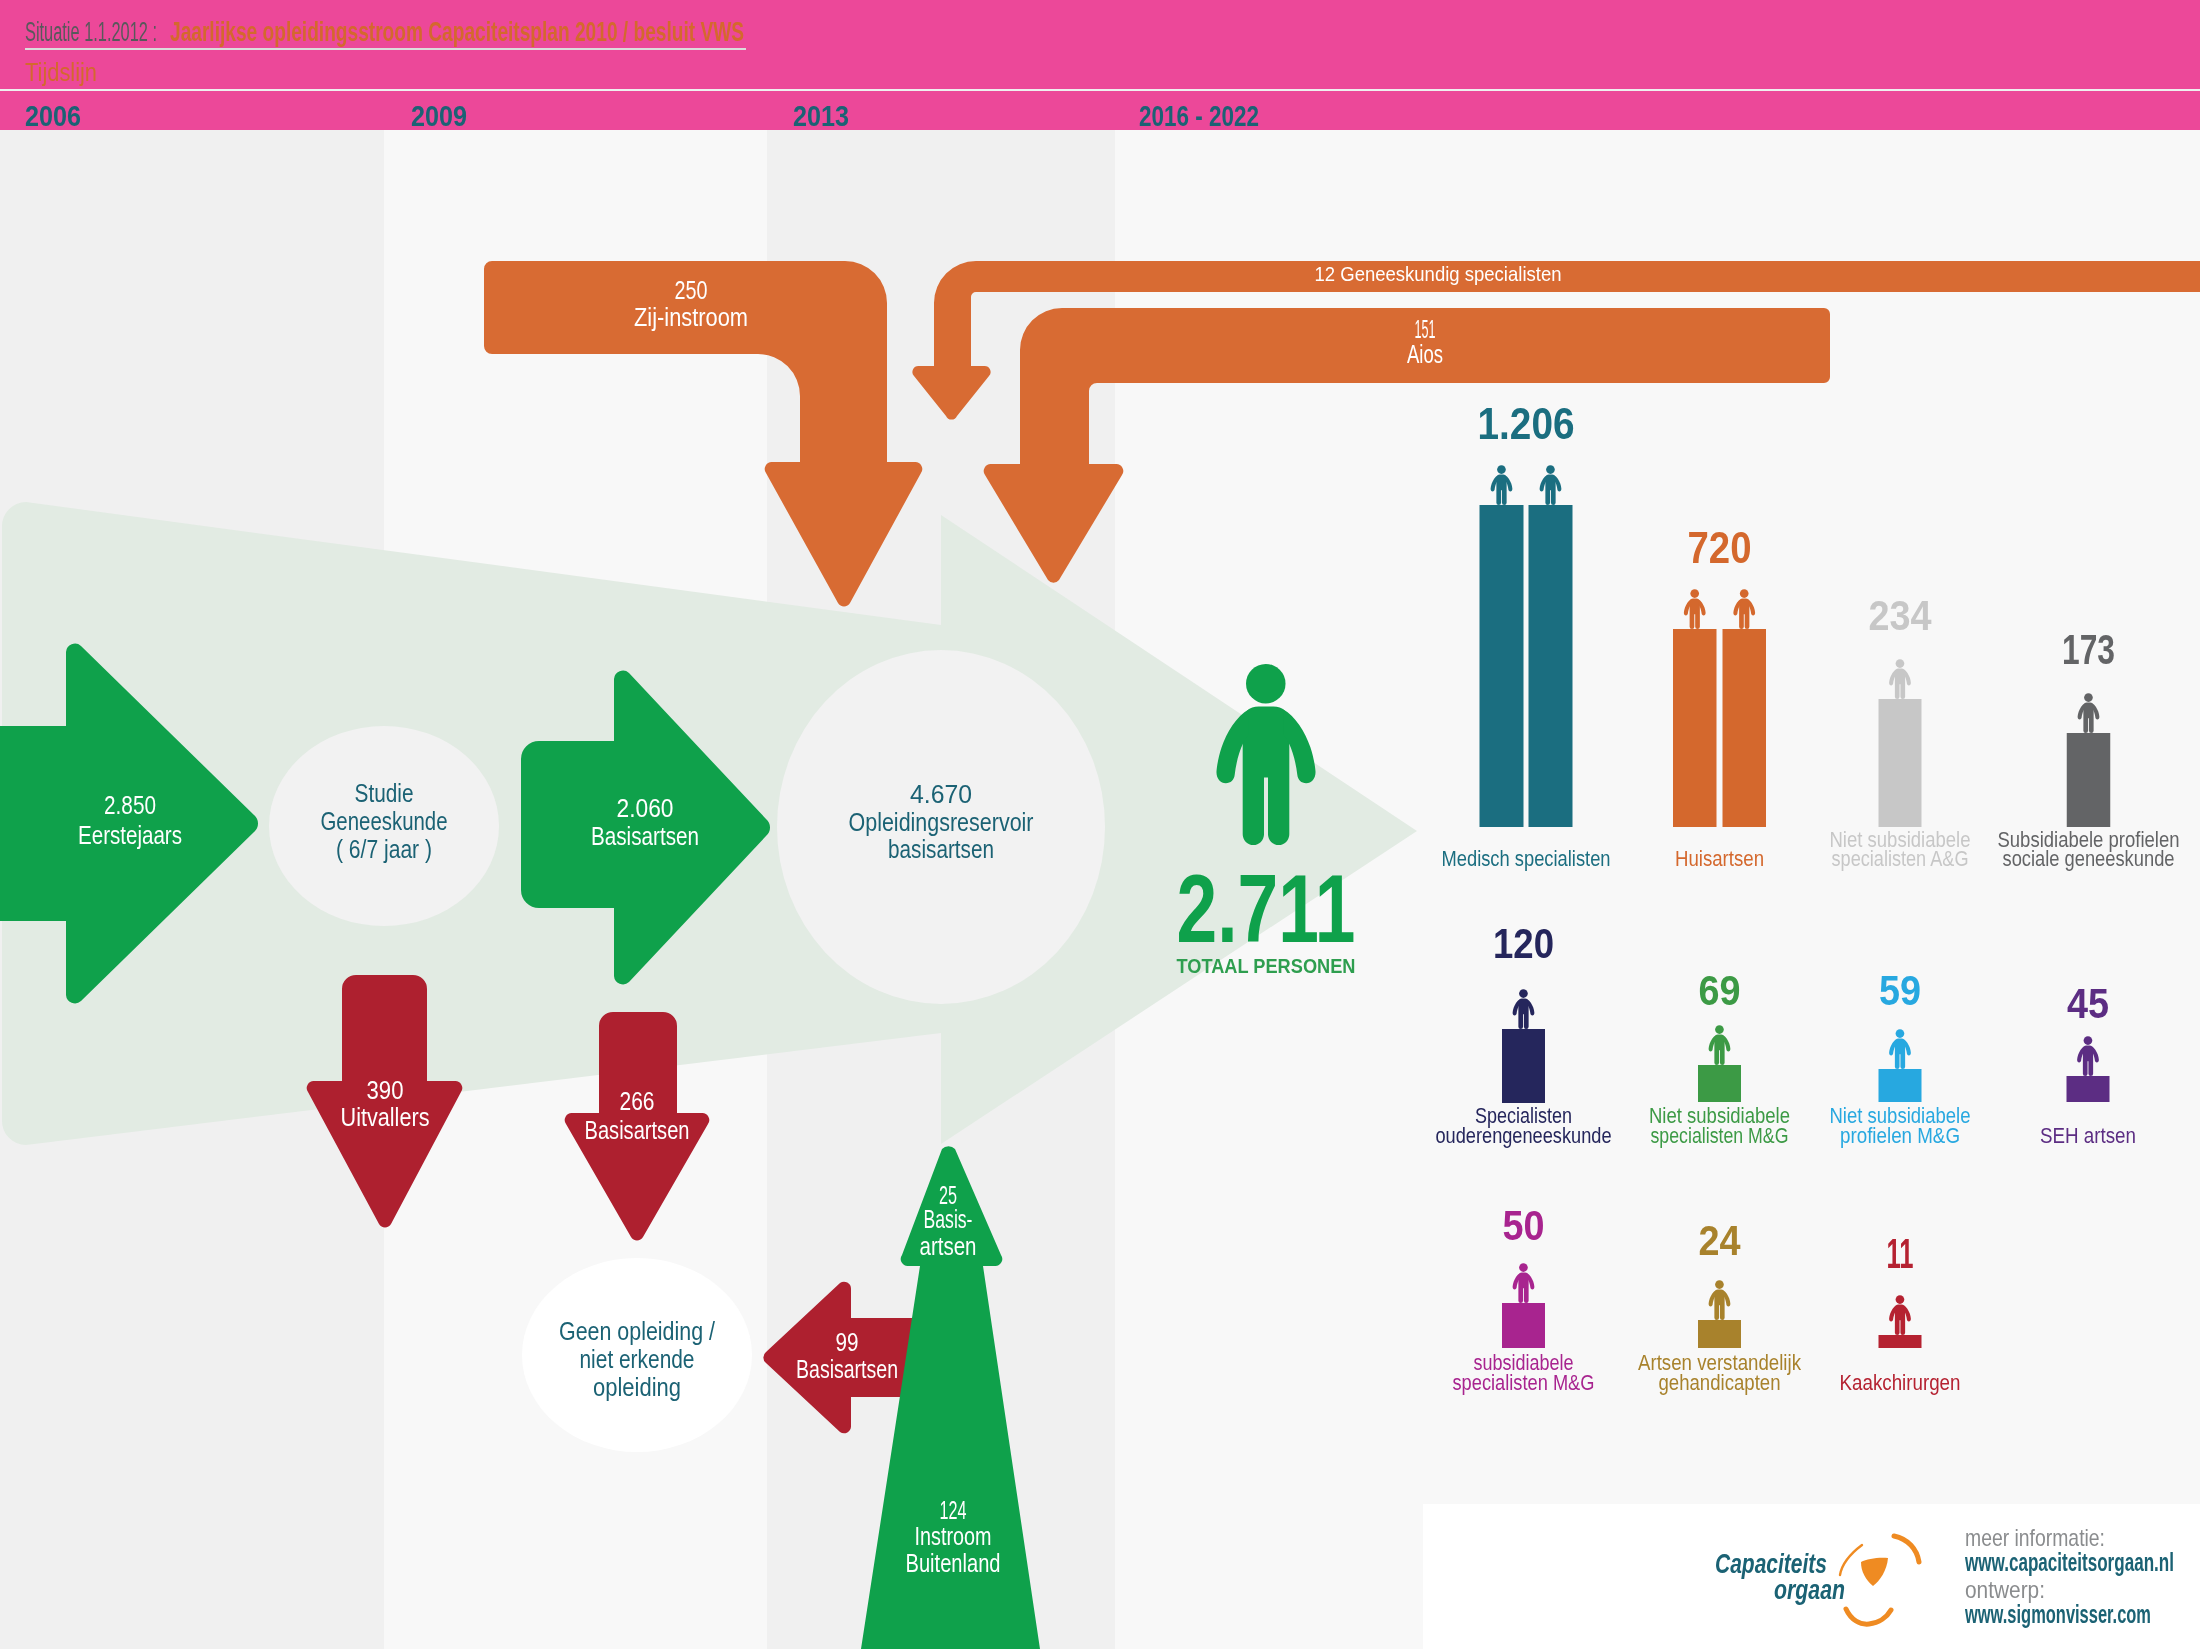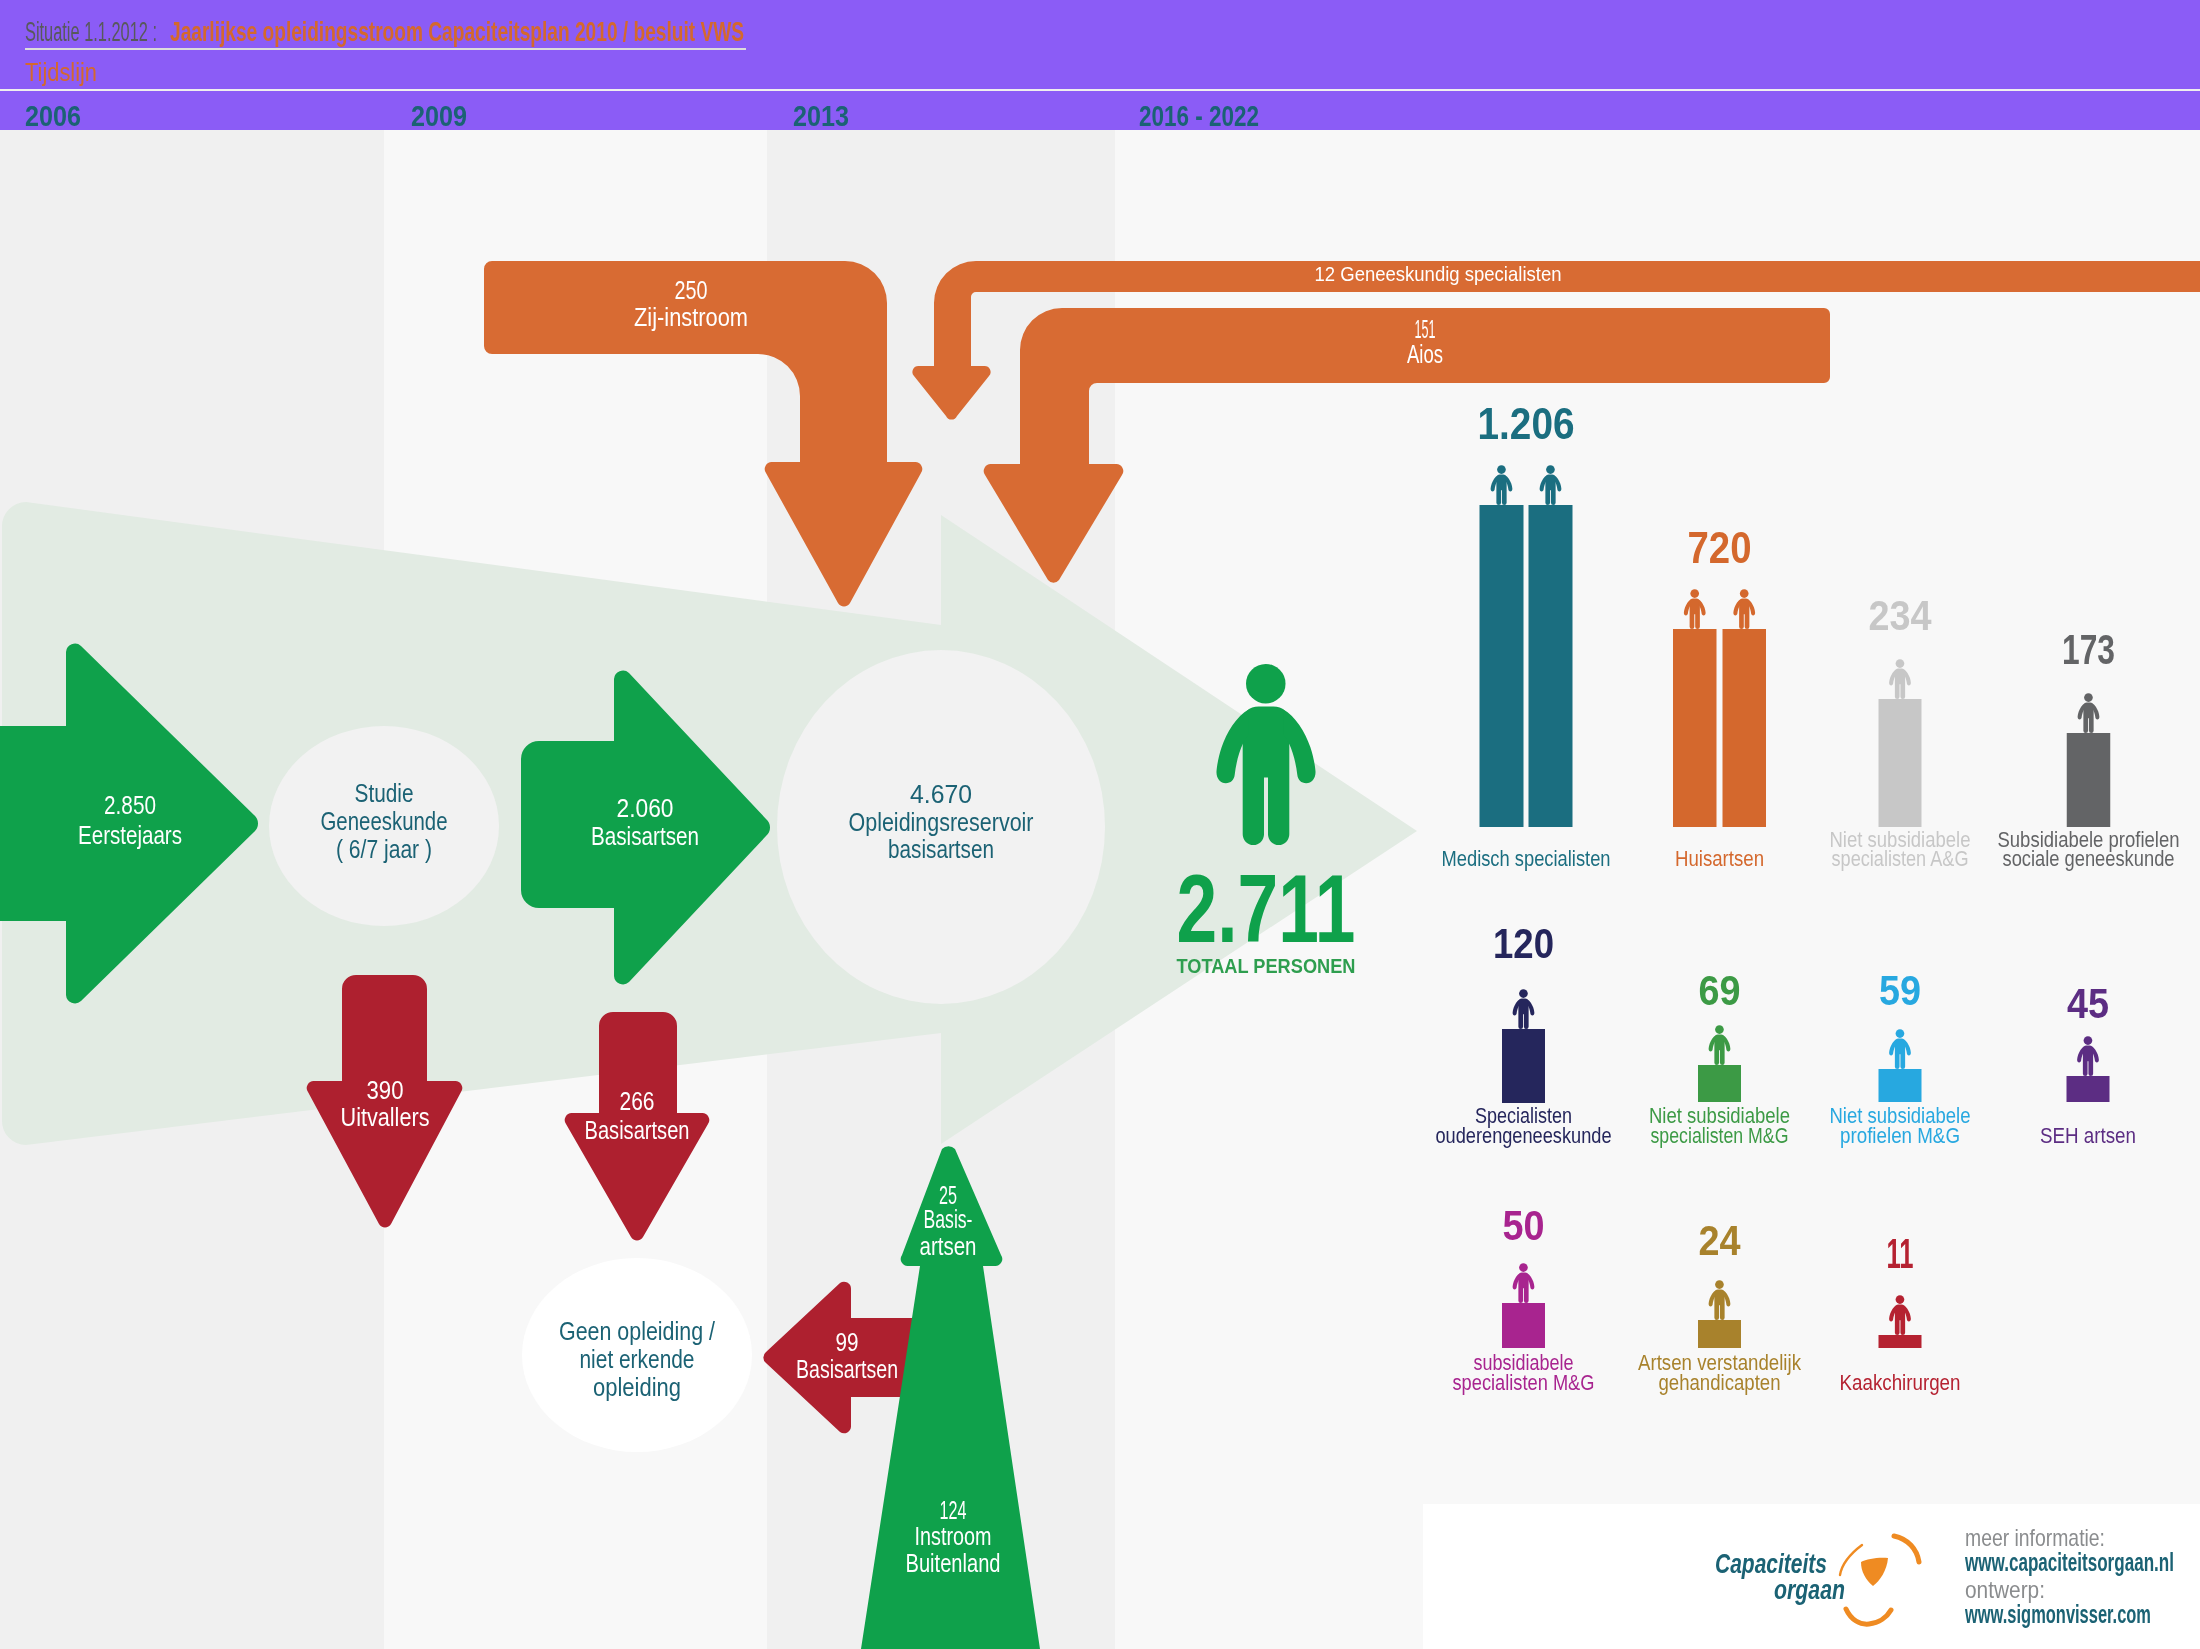--- a/index.html
+++ b/index.html
@@ -1,19 +1,19 @@
 <!DOCTYPE html>
 <html><head>
 <meta charset="utf-8">
 <title>Jaarlijkse opleidingsstroom Capaciteitsplan 2010 / besluit VWS</title>
 <style>
   html,body{margin:0;padding:0;background:#ffffff;}
   body{width:2200px;height:1649px;overflow:hidden;
        font-family:"Liberation Sans",sans-serif;}
-  #stage{position:relative;width:2200px;height:1649px;background:#8b5cf6;overflow:hidden;}
+  #stage{position:relative;width:2200px;height:1649px;background:#ec4899;overflow:hidden;}
   svg#canvas{position:absolute;left:0;top:0;display:block;}
   text{font-family:"Liberation Sans",sans-serif;}
   .t-hdr-pre{font-size:27px;fill:#58595b;}
   .t-hdr-title{font-size:27px;font-weight:bold;fill:#d4682d;}
   .t-hdr-sub{font-size:26px;fill:#d4682d;}
   .t-year{font-size:30px;font-weight:bold;fill:#1b6274;}
   .t-flow{font-size:26px;fill:#ffffff;}
   .t-flow-sm{font-size:21px;fill:#ffffff;}
   .t-circ{font-size:26px;fill:#1b6274;}
   .t-big{font-size:96px;font-weight:bold;fill:#0fa14b;}

